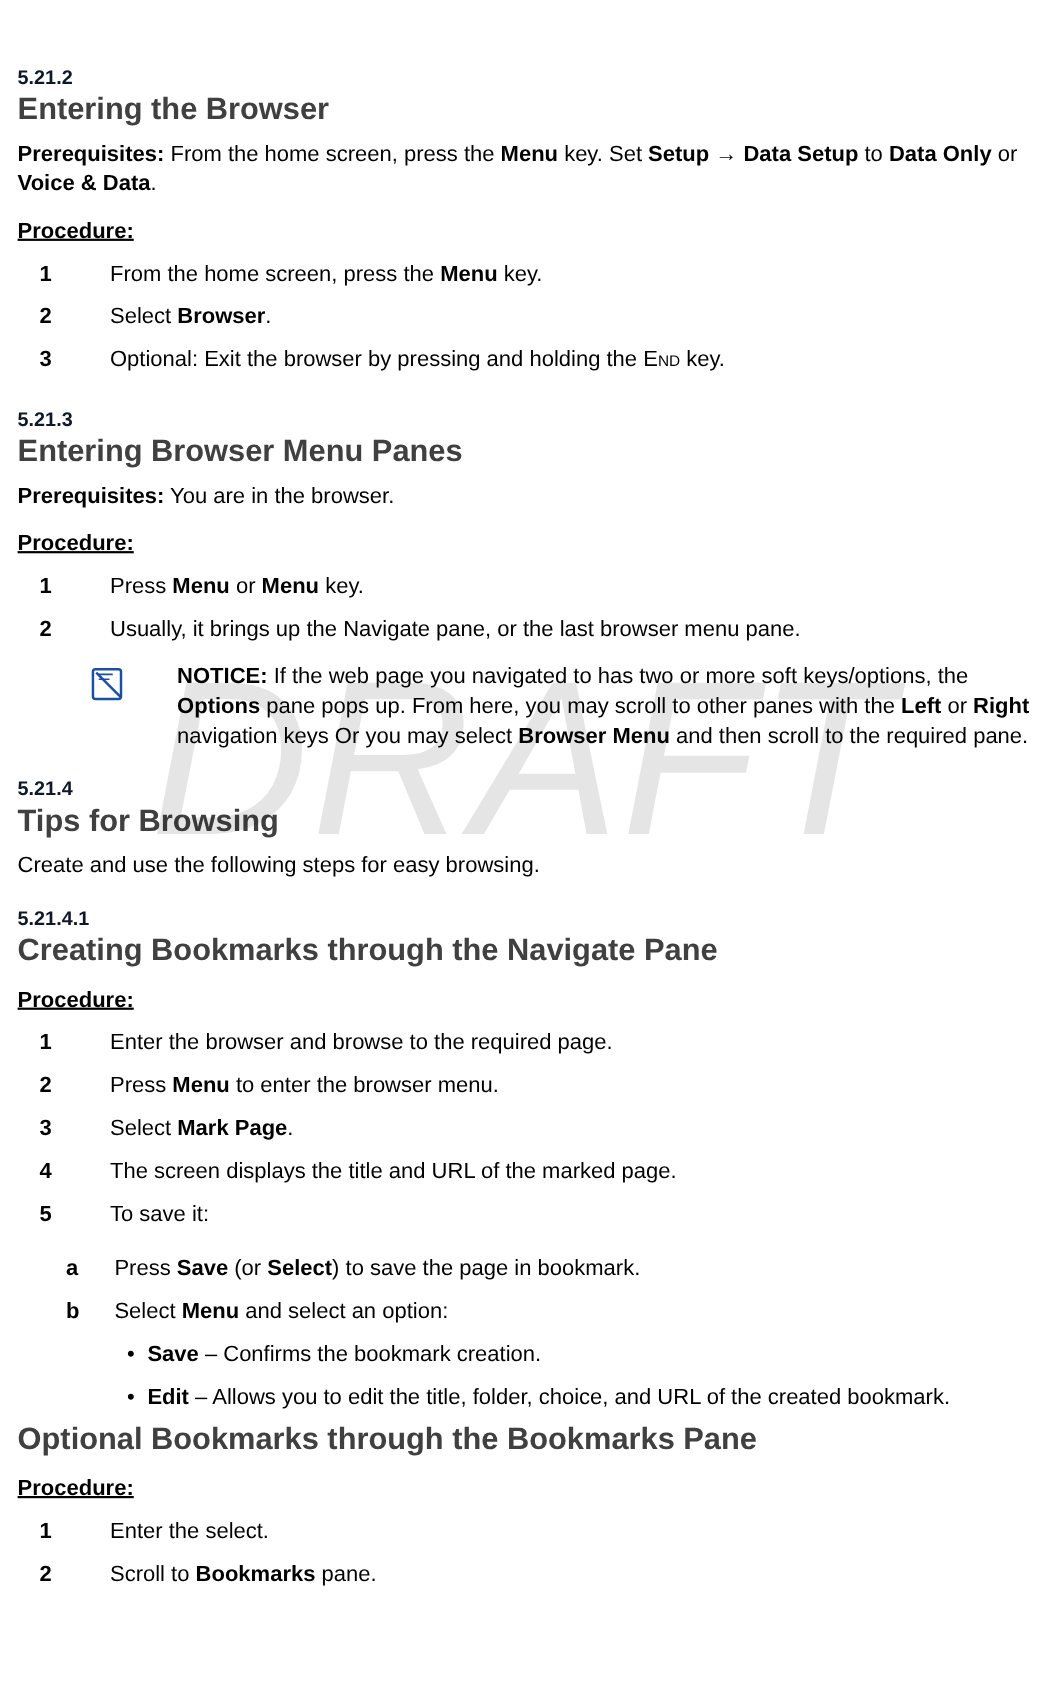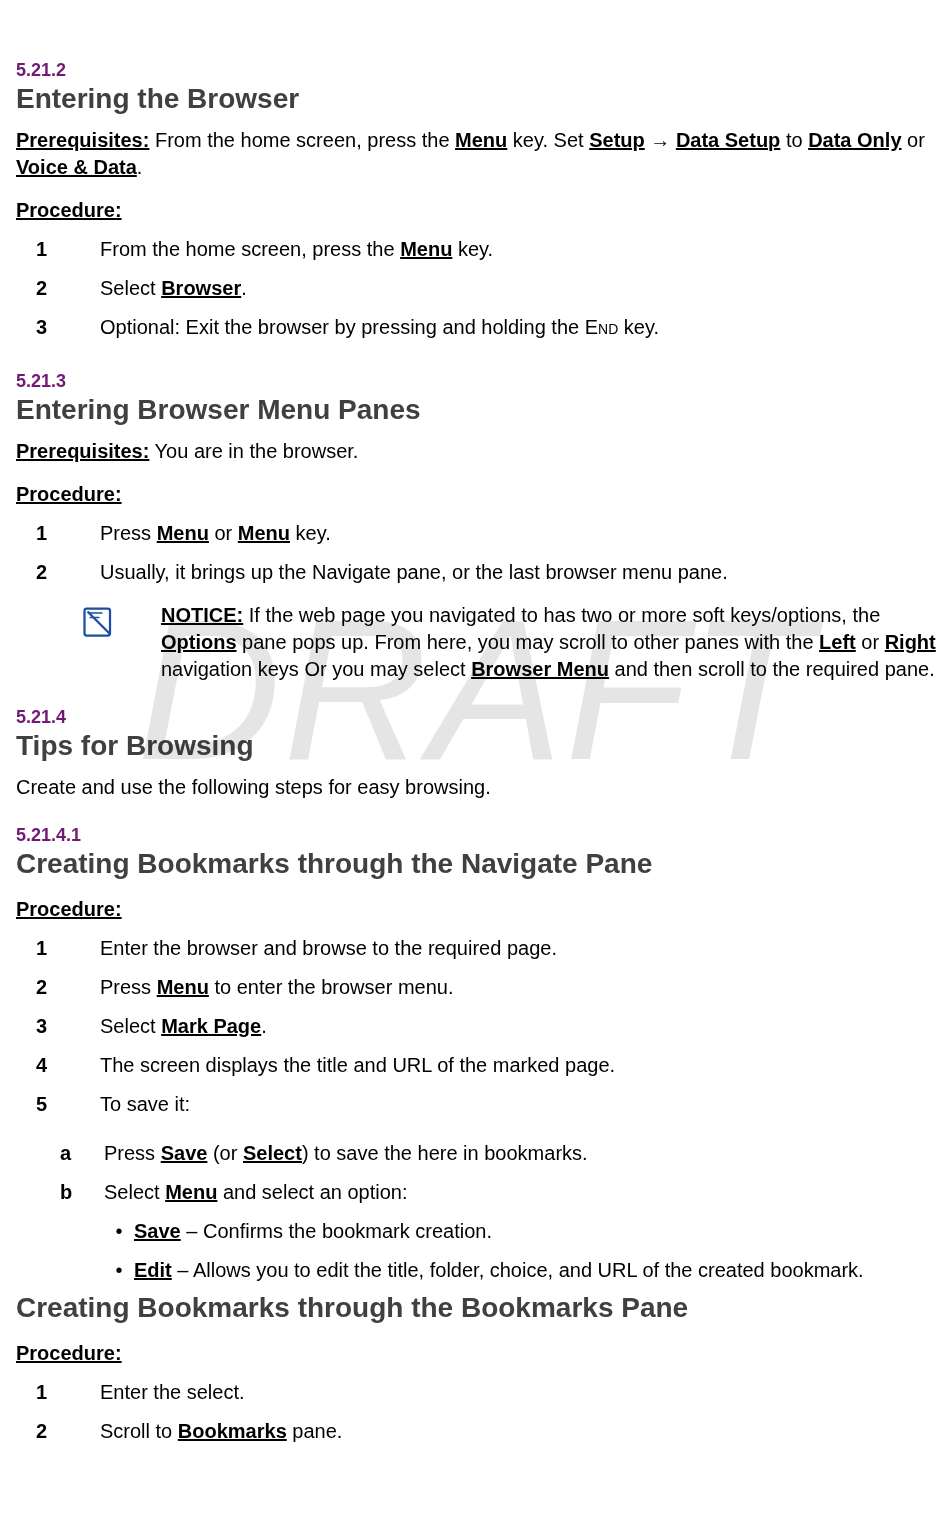--- a/index.html
+++ b/index.html
@@ -33,21 +33,21 @@
     font-weight: 400;
     color: rgba(0,0,0,0.10);
     letter-spacing: 2px;
     font-style: italic;
     pointer-events: none;
   }
   .content {
     margin-top: 40px;
   }
   .sec-num {
-    color: #701a75;
+    color: #0f172a;
     font-size: 18px;
     font-weight: bold;
     margin-top: 24px;
   }
   .sec-title {
     color: #404040;
     font-size: 28px;
     font-weight: bold;
     margin-top: 2px;
     margin-bottom: 10px;
@@ -115,21 +115,21 @@
     line-height: 1.45;
     padding: 5px 0;
   }
   ul.bullets > li > .dot {
     flex: 0 0 30px;
     text-align: center;
     padding-left: 88px;
     box-sizing: content-box;
   }
   ul.bullets > li > .txt { flex: 1; }
-  .b { font-weight: bold; text-decoration: underline; }
+  .b { font-weight: bold; }
   .smallcaps { font-variant: small-caps; }
   .notice {
     display: flex;
     margin-left: 64px;
     margin-top: 4px;
     font-size: 20px;
     line-height: 1.35;
     gap: 35px;
   }
   .notice .icon {
@@ -231,39 +231,39 @@
         <div class="txt">The screen displays the title and URL of the marked page.</div>
       </li>
       <li>
         <div class="num">5</div>
         <div class="txt">To save it:</div>
       </li>
     </ol>
     <ol class="sub">
       <li>
         <div class="num">a</div>
-        <div class="txt"><span>Press </span><span class="b">Save</span><span> (or </span><span class="b">Select</span><span>) to save the here in bookmarks.</span></div>
+        <div class="txt"><span>Press </span><span class="b">Save</span><span> (or </span><span class="b">Select</span><span>) to save the page in bookmark.</span></div>
       </li>
       <li>
         <div class="num">b</div>
         <div class="txt"><span>Select </span><span class="b">Menu</span><span> and select an option:</span></div>
       </li>
     </ol>
     <ul class="bullets">
       <li>
         <div class="dot">•</div>
         <div class="txt"><span class="b">Save</span><span> – Confirms the bookmark creation.</span></div>
       </li>
       <li>
         <div class="dot">•</div>
         <div class="txt"><span class="b">Edit</span><span> – Allows you to edit the title, folder, choice, and URL of the created bookmark.</span></div>
       </li>
     </ul>
 
-    <div class="sec-title">Creating Bookmarks through the Bookmarks Pane</div>
+    <div class="sec-title">Optional Bookmarks through the Bookmarks Pane</div>
 
     <div class="label">Procedure:</div>
     <ol class="proc">
       <li>
         <div class="num">1</div>
         <div class="txt">Enter the select.</div>
       </li>
       <li>
         <div class="num">2</div>
         <div class="txt"><span>Scroll to </span><span class="b">Bookmarks</span><span> pane.</span></div>

